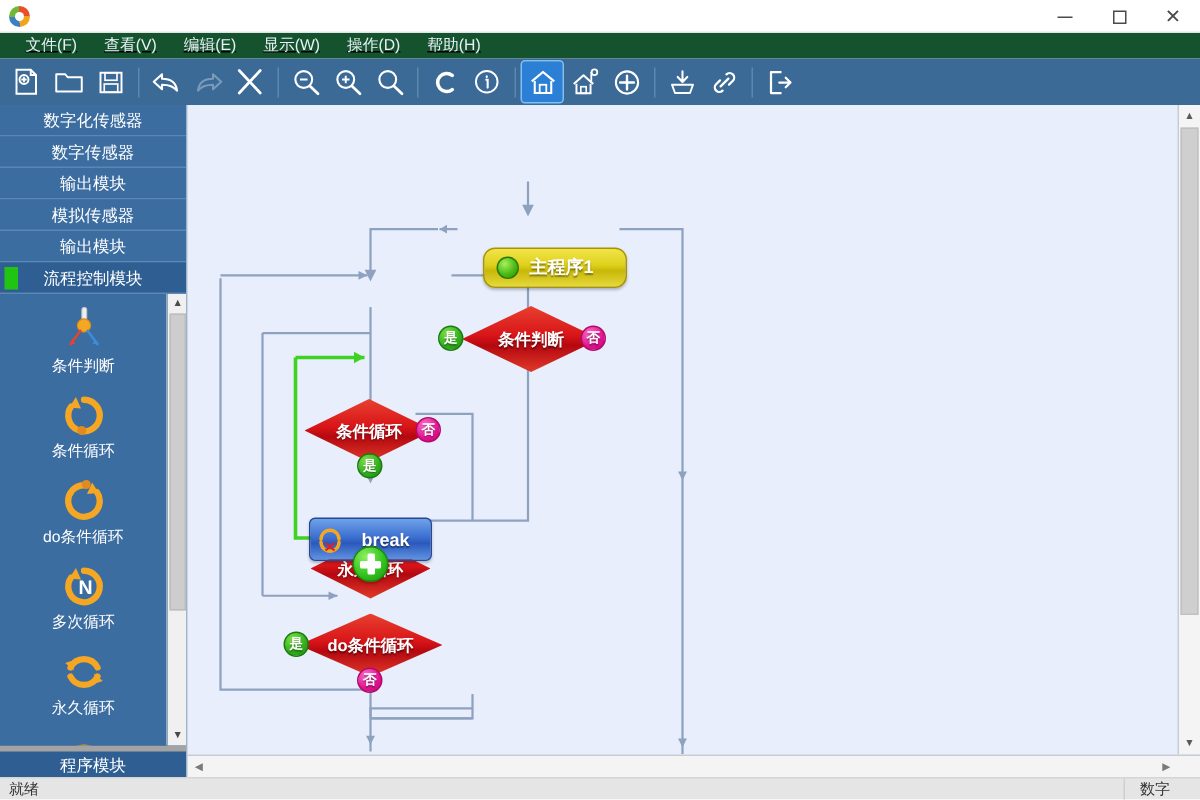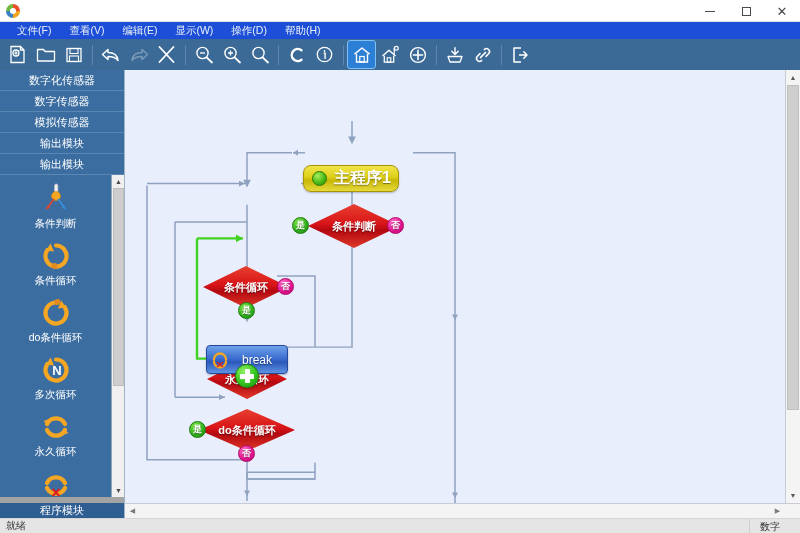--- a/index.html
+++ b/index.html
@@ -65,25 +65,26 @@
     font-size: 12px;
     line-height: 1;
   }
   .win-btn .mn { display:block; width:10px; height:1px; background:#4a4a4a; }
   .win-btn .mx { display:block; width:9px; height:9px; border:1px solid #4a4a4a; }
   .win-btn .cl { font-size: 13px; font-family:"DejaVu Sans", sans-serif; }
 
   
   .menubar {
     height: 17px;
-    background: #1d4ed8;
+    background: #14532d;
     display: flex;
     align-items: center;
     flex: 0 0 17px;
     padding-left: 8px;
+    text-decoration: underline;
   }
   .menu-item {
     font-size: 10.5px;
     color: #e9f0f7;
     padding: 0 9px;
     line-height: 17px;
     white-space: nowrap;
   }
 
   
@@ -196,23 +197,23 @@
   .sb-thumb {
     position: absolute;
     left: 1px; width: 11px;
     background: #cdcdcd;
     border: 1px solid #bdbdbd;
   }
   .bottom-cat {
     height: 21px;
     flex: 0 0 21px;
     background: #2f5f92;
-    display: flex; align-items: flex-start; justify-content: center;
+    display: flex; align-items: flex-end; justify-content: center;
     font-size: 11px; color: #ffffff;
-    border-top: 6px solid #a3a3a3;
+    border-top: 4px solid #a3a3a3;
   }
 
   
   .canvaswrap {
     flex: 1 1 auto;
     position: relative;
     background: #e9eefc;
     min-width: 0;
     display: flex;
     flex-direction: column;
@@ -261,23 +262,24 @@
   .node { position: absolute; }
   .start-node {
     width: 96px; height: 27px;
     border-radius: 8px;
     background: linear-gradient(180deg, #f2e34a 0%, #ded21c 42%, #c9b708 58%, #e5d93c 100%);
     border: 1px solid #a79400;
     box-shadow: 0 1px 2px rgba(0,0,0,0.25);
     display: flex; align-items: center;
     padding-left: 8px;
     color: #ffffff;
-    font-size: 16px;
+    font-size: 12px;
     font-weight: bold;
     text-shadow: 0 1px 1px rgba(0,0,0,0.4);
+    margin-left: 19px;
   }
   .start-dot {
     width: 15px; height: 15px; border-radius: 50%;
     background: radial-gradient(circle at 35% 30%, #a8ef5c 0%, #4cbb17 55%, #2e8a08 100%);
     border: 1px solid #2a7a06;
     margin-right: 7px;
     flex: 0 0 15px;
   }
   .start-label { white-space: nowrap; }
 
@@ -314,21 +316,21 @@
   .port.no  { background: radial-gradient(circle at 35% 28%, #ff6fc8 0%, #e2128f 60%, #b50a6d 100%); border:1px solid #ae0a68; }
 
   .break-node {
     position: absolute;
     width: 82px; height: 29px;
     border-radius: 4px;
     background: linear-gradient(180deg, #6ea2e8 0%, #3c6fd0 45%, #2b59bb 60%, #5e93e2 100%);
     border: 1px solid #24479a;
     box-shadow: 0 1px 2px rgba(0,0,0,0.25);
     display: flex; align-items: center;
-    color: #ffffff; font-size: 12px; font-weight: normal;
+    color: #ffffff; font-size: 12px; font-weight: bold;
     text-shadow: 0 1px 1px rgba(0,0,0,0.45);
     z-index: 4;
   }
   .break-icon { width: 26px; display:flex; align-items:center; justify-content:center; flex:0 0 26px; }
   .break-label { flex: 1 1 auto; text-align: center; padding-right: 6px; }
 
   .plus-btn {
     position: absolute;
     width: 24px; height: 24px;
     border-radius: 50%;
@@ -535,27 +537,30 @@
 
     <div class="leftpanel">
 
       <div class="cat-btn">
         <span>数字化传感器</span>
       </div>
       <div class="cat-btn">
         <span>数字传感器</span>
       </div>
       <div class="cat-btn">
+        <span>输出模块</span>
+      </div>
+      <div class="cat-btn">
         <span>模拟传感器</span>
       </div>
       <div class="cat-btn">
         <span>输出模块</span>
       </div>
-      <div class="cat-btn">
-        <span>输出模块</span>
+      <div class="cat-btn selected">
+        <span>流程控制模块</span>
       </div>
 
       <div class="palette">
         <div class="palette-inner">
 
           <div class="pal-item">
             <div class="pal-icon">
               <svg width="36" height="32" viewBox="0 0 36 32">
                 <rect x="16.6" y="1" width="3.2" height="9" rx="1.6" fill="#f0f0f0" stroke="#c9c9c9" stroke-width="0.7"></rect>
                 <circle cx="18" cy="13" r="4.4" fill="#f5a623" stroke="#d88c12" stroke-width="0.8"></circle>

